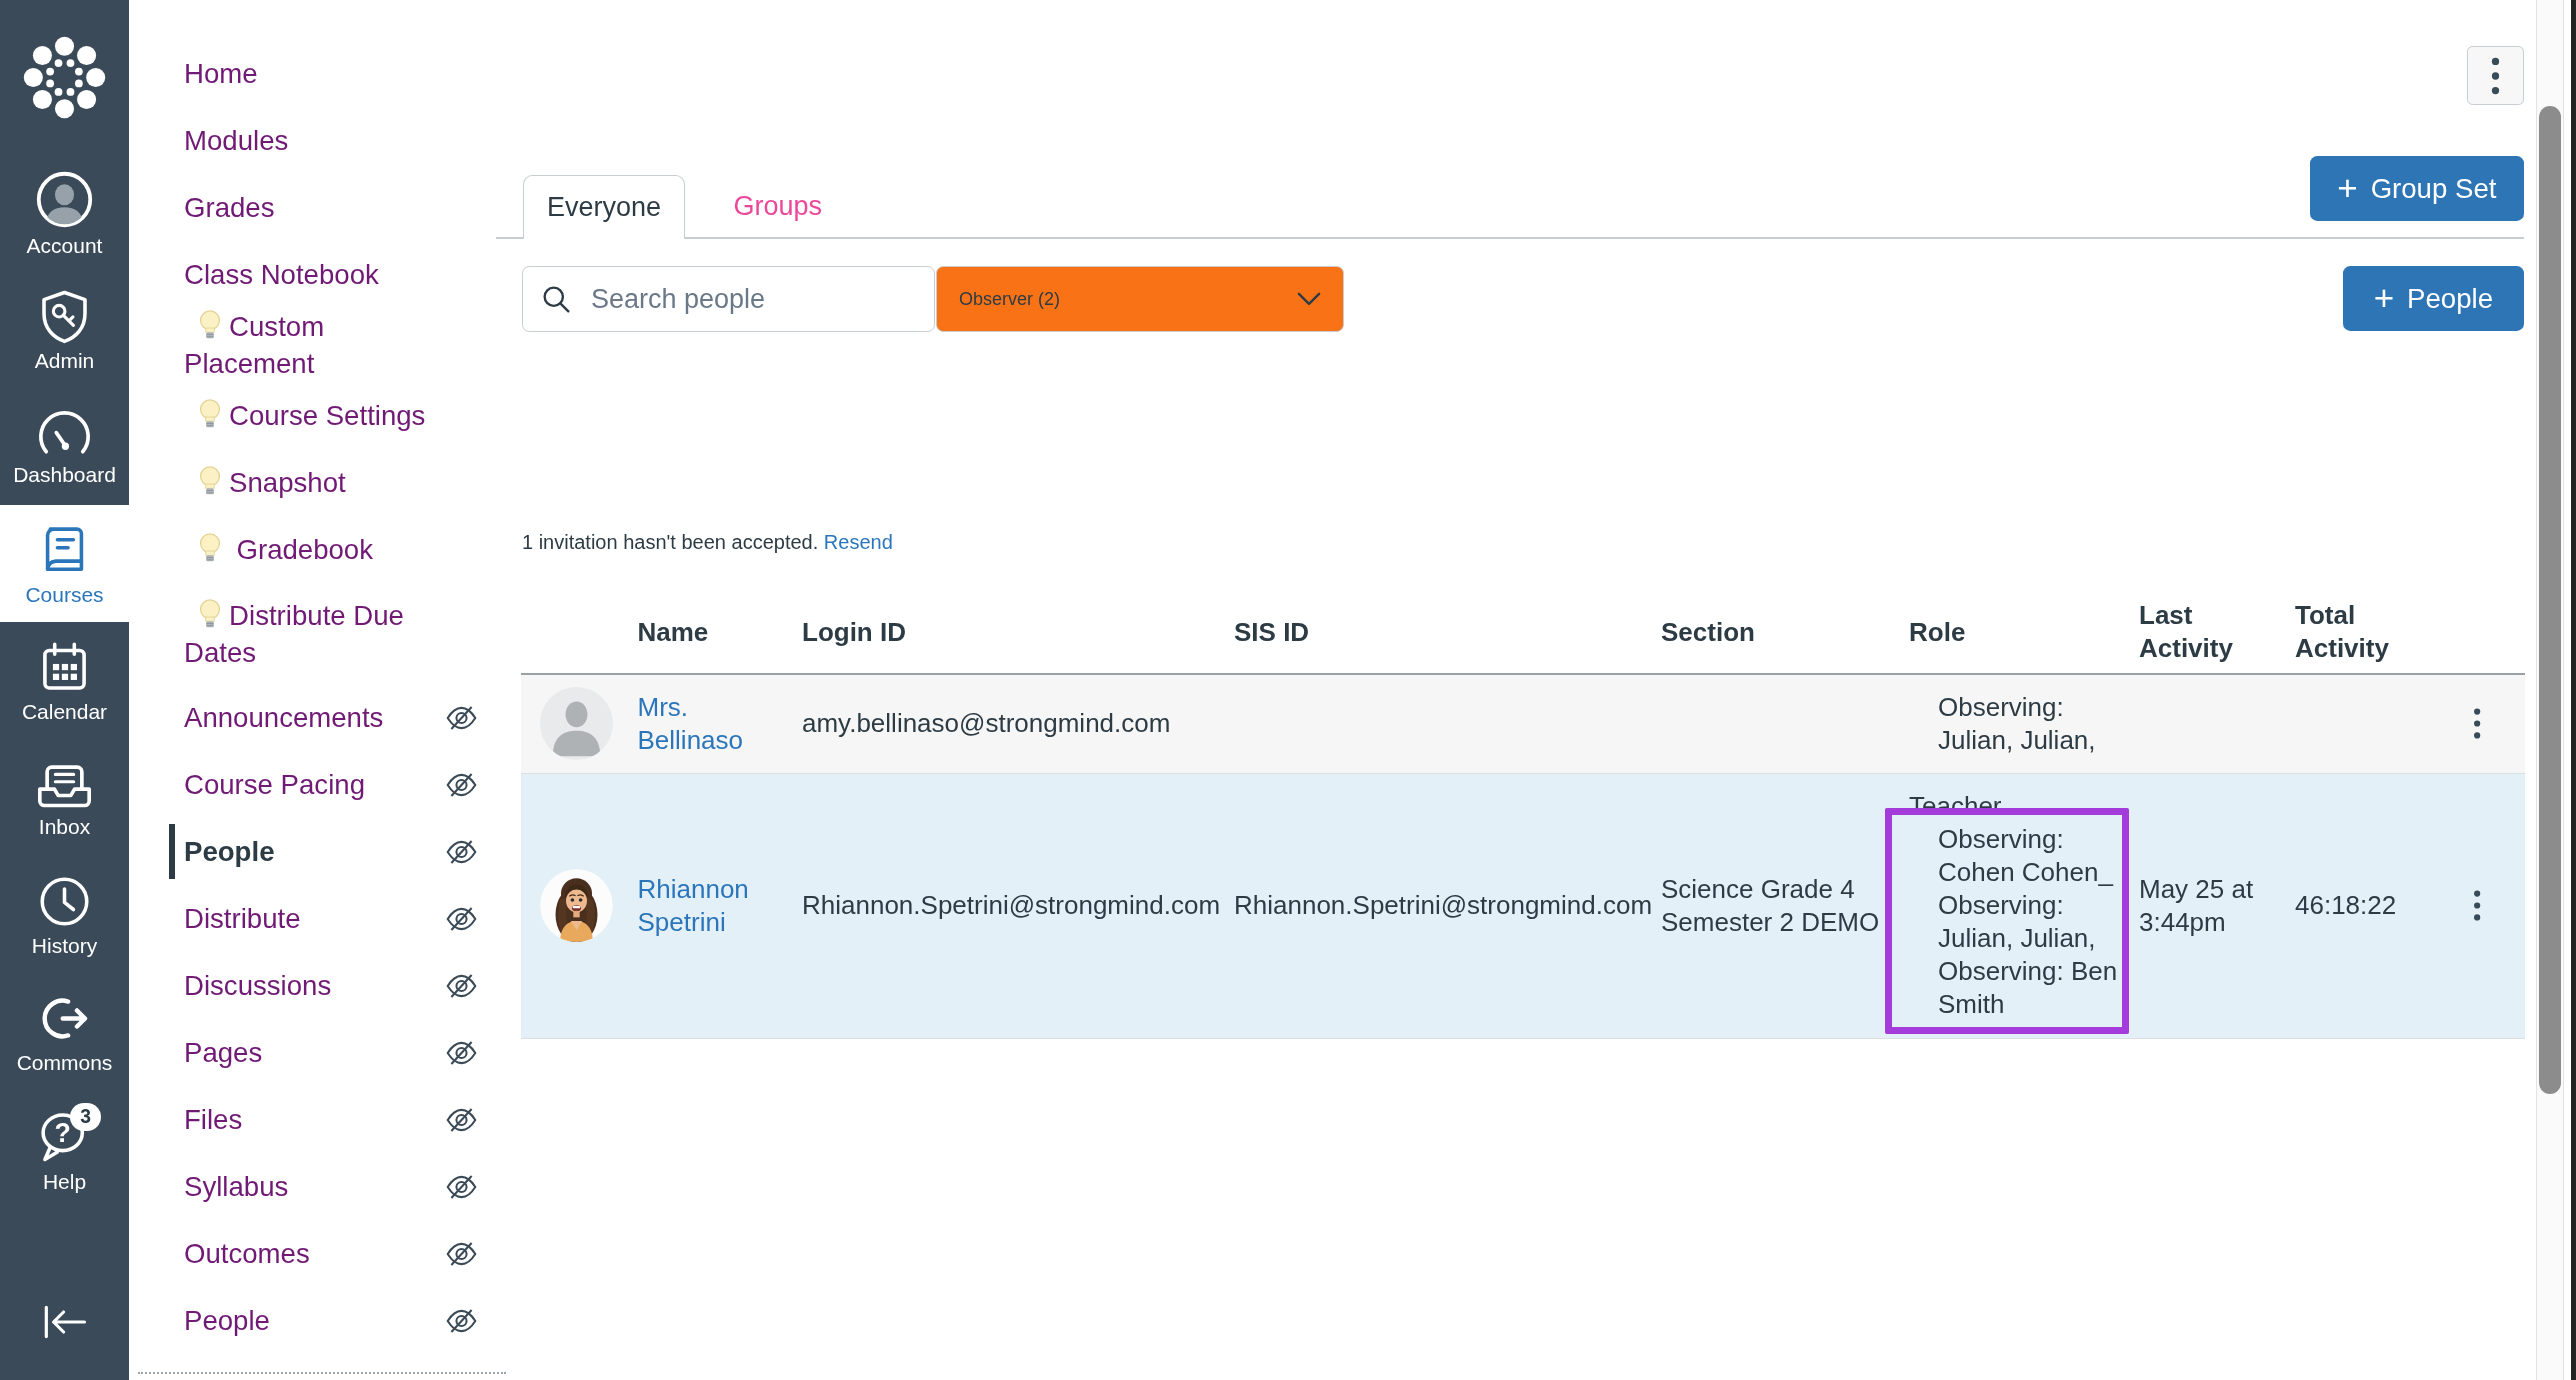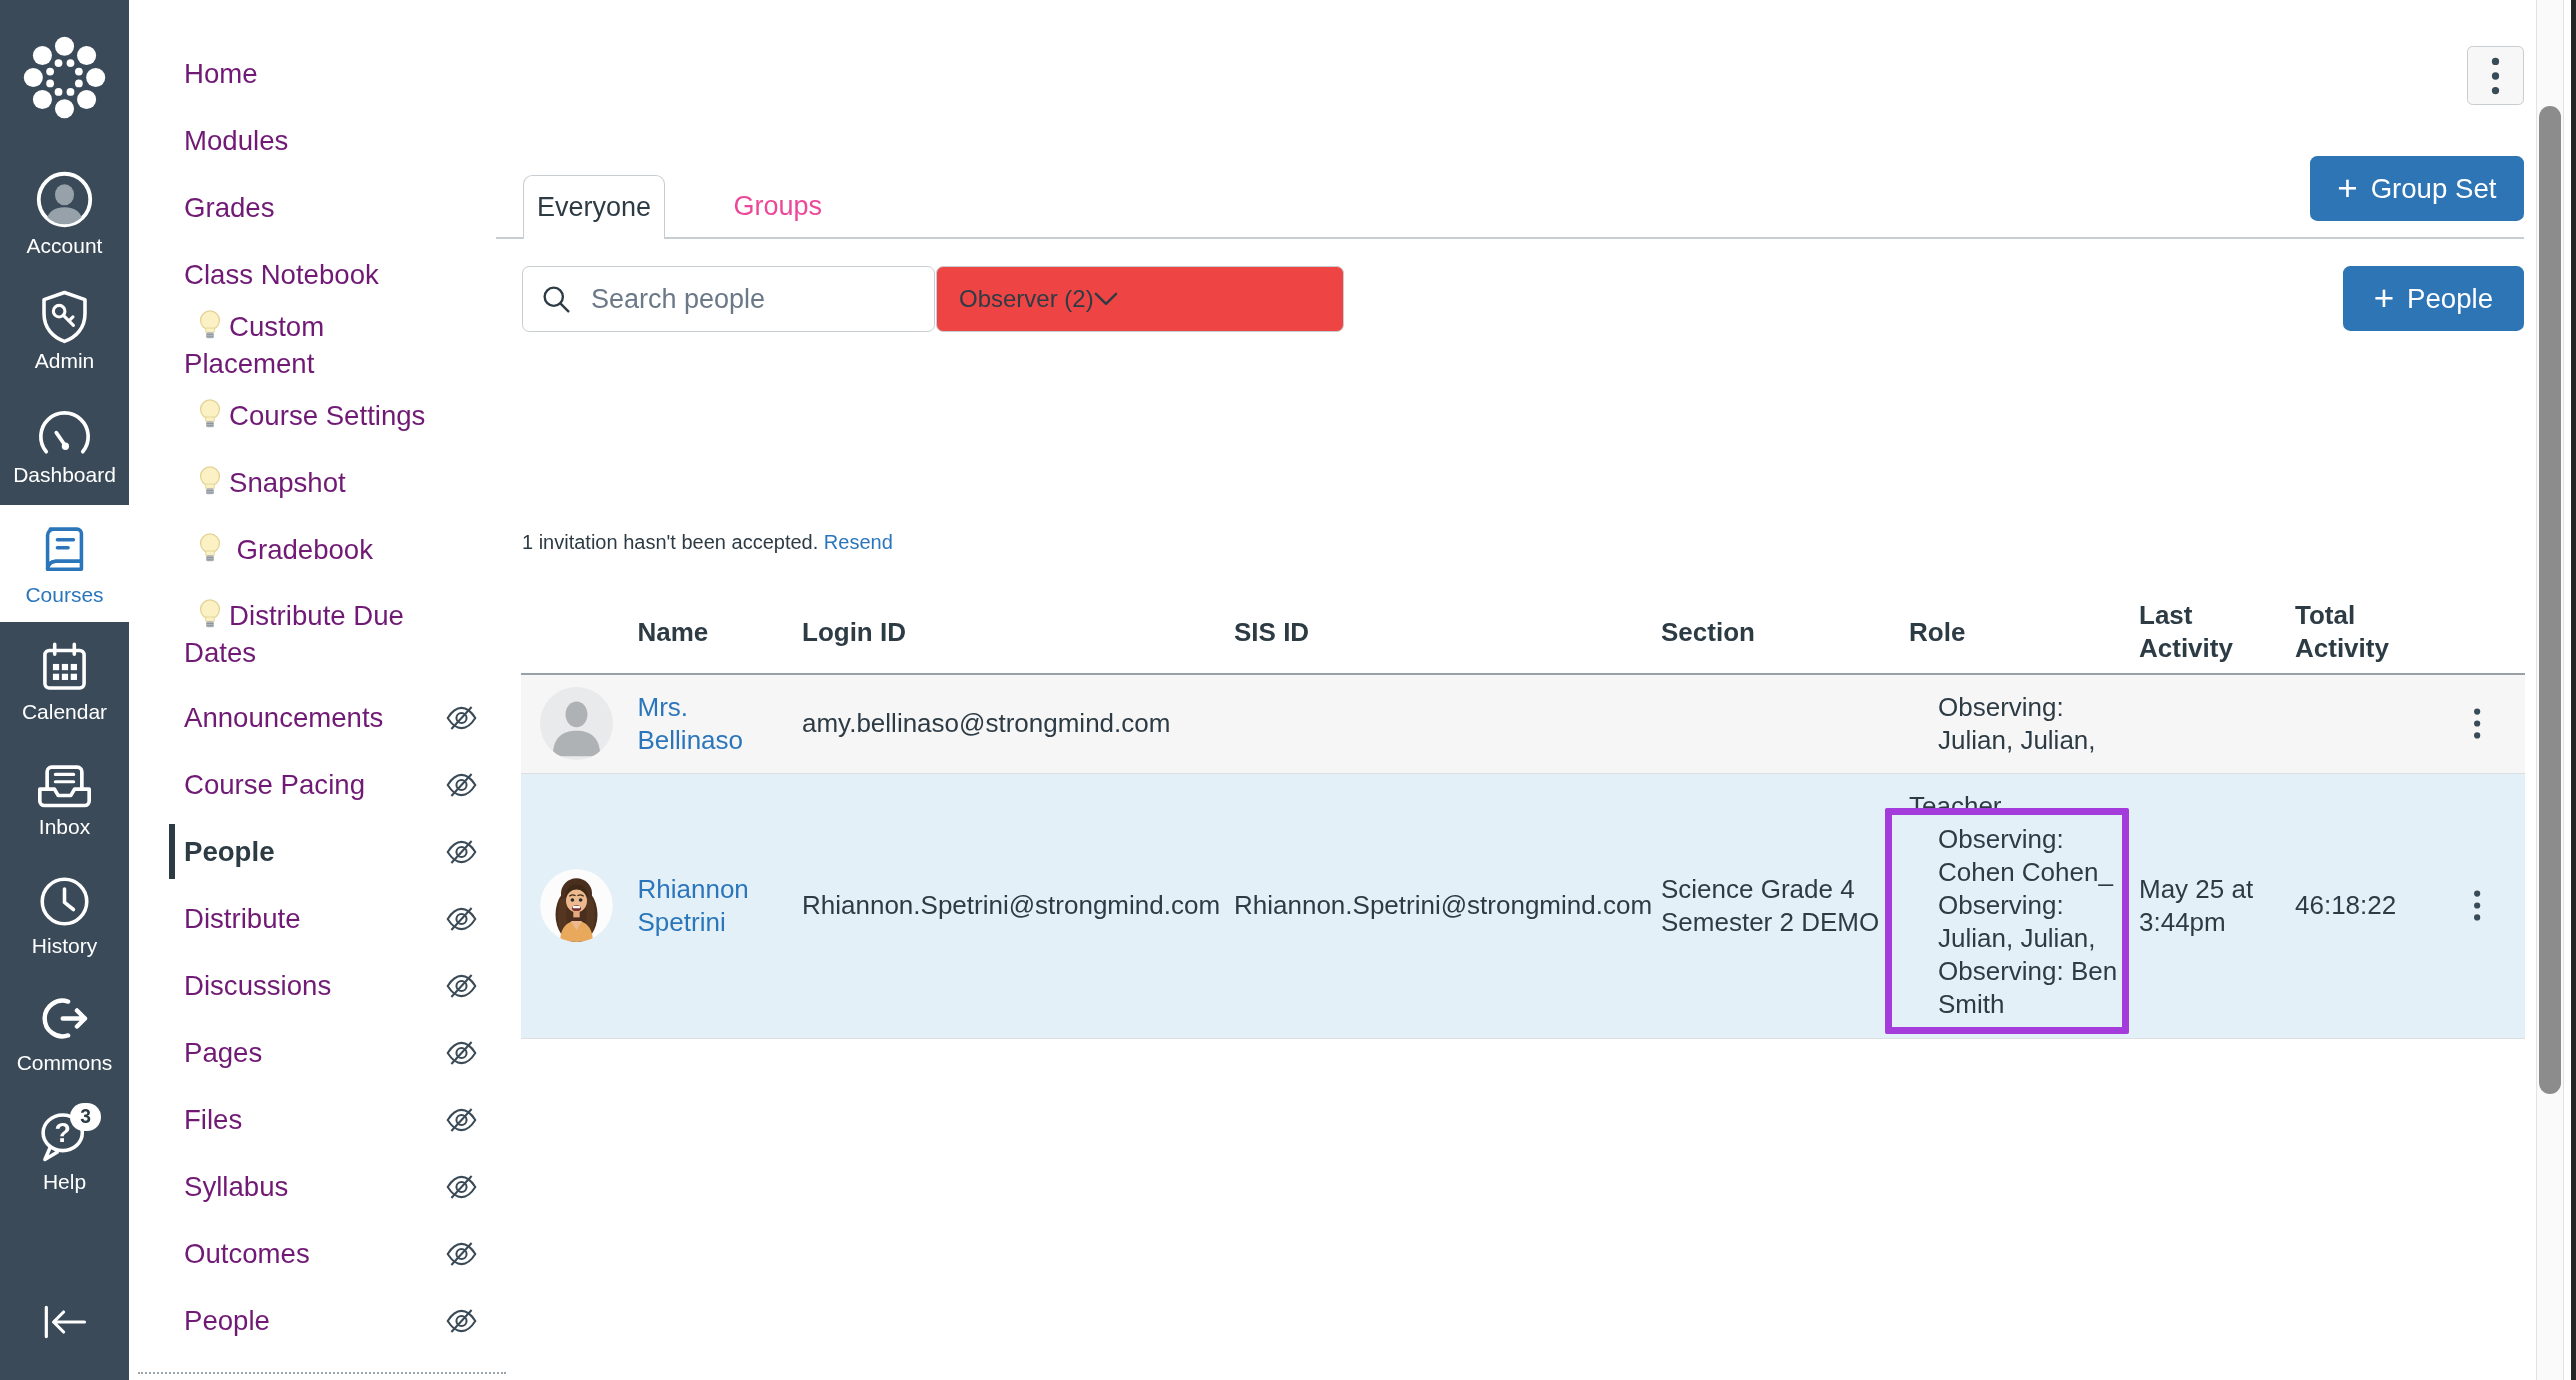--- a/index.html
+++ b/index.html
@@ -50,21 +50,21 @@
   #main { position:absolute; left:496px; top:0; width:2028px; height:1381px; }
 
   .kebab-btn {
     position:absolute; top:46px; right:0; width:57px; height:59px;
     border:1.8px solid #C7CDD1; border-radius:5.5px; background:#F7F7F7;
     display:flex; align-items:center; justify-content:center; cursor:pointer;
   }
 
   .tab-underline { position:absolute; top:237px; left:0; right:0; height:1.8px; background:#C7CDD1; }
   .tab-everyone {
-    position:absolute; left:27px; top:175px; width:142px; height:64px; background:#fff;
+    position:absolute; left:27px; top:175px; width:162px; height:64px; background:#fff;
     border:1.8px solid #C7CDD1; border-bottom:none; border-radius:9.2px 9.2px 0 0;
     display:flex; align-items:center; justify-content:center;
     font-size:27px; color:#2D3B45; z-index:2; cursor:pointer;
   }
   .tab-groups {
     position:absolute; left:219px; top:175px; height:62px; display:flex; align-items:center;
     font-size:27px; color:#ec4899; cursor:pointer; padding:0 18.4px;
   }
 
   .btn-blue {
@@ -82,23 +82,23 @@
     display:flex; align-items:center; gap:16.5px; padding:0 18.4px;
   }
   .search-box input {
     flex:1; border:none; outline:none; background:transparent;
     font-size:27px; color:#2D3B45; font-family:inherit; min-width:0;
   }
   .search-box input::placeholder { color:#6B7887; }
 
   .role-dropdown {
     position:absolute; left:440px; top:266px; width:408px; height:66px;
-    border:1.8px solid #C7CDD1; border-radius:7.3px; background:#ef4444;
-    display:flex; align-items:center; 
-    padding:0 22px; font-size:24px; color:#2D3B45; cursor:pointer;
+    border:1.8px solid #C7CDD1; border-radius:7.3px; background:#f97316;
+    display:flex; align-items:center; justify-content:space-between;
+    padding:0 22px; font-size:18px; color:#2D3B45; cursor:pointer;
   }
 
   .invitation { position:absolute; left:26px; top:524px; font-size:20px; line-height:37px; }
   .invitation .resend { color:#2B76BB; cursor:pointer; }
 
   
   .people-table { position:absolute; left:25px; top:592px; width:2004px; }
   .t-grid { display:grid; grid-template-columns:111px 170px 432px 427px 248px 230px 156px 147px 83px; }
   .t-header { border-bottom:2.8px solid #98A1A8; }
   .t-header .cell { min-height:68px; font-weight:700; }

